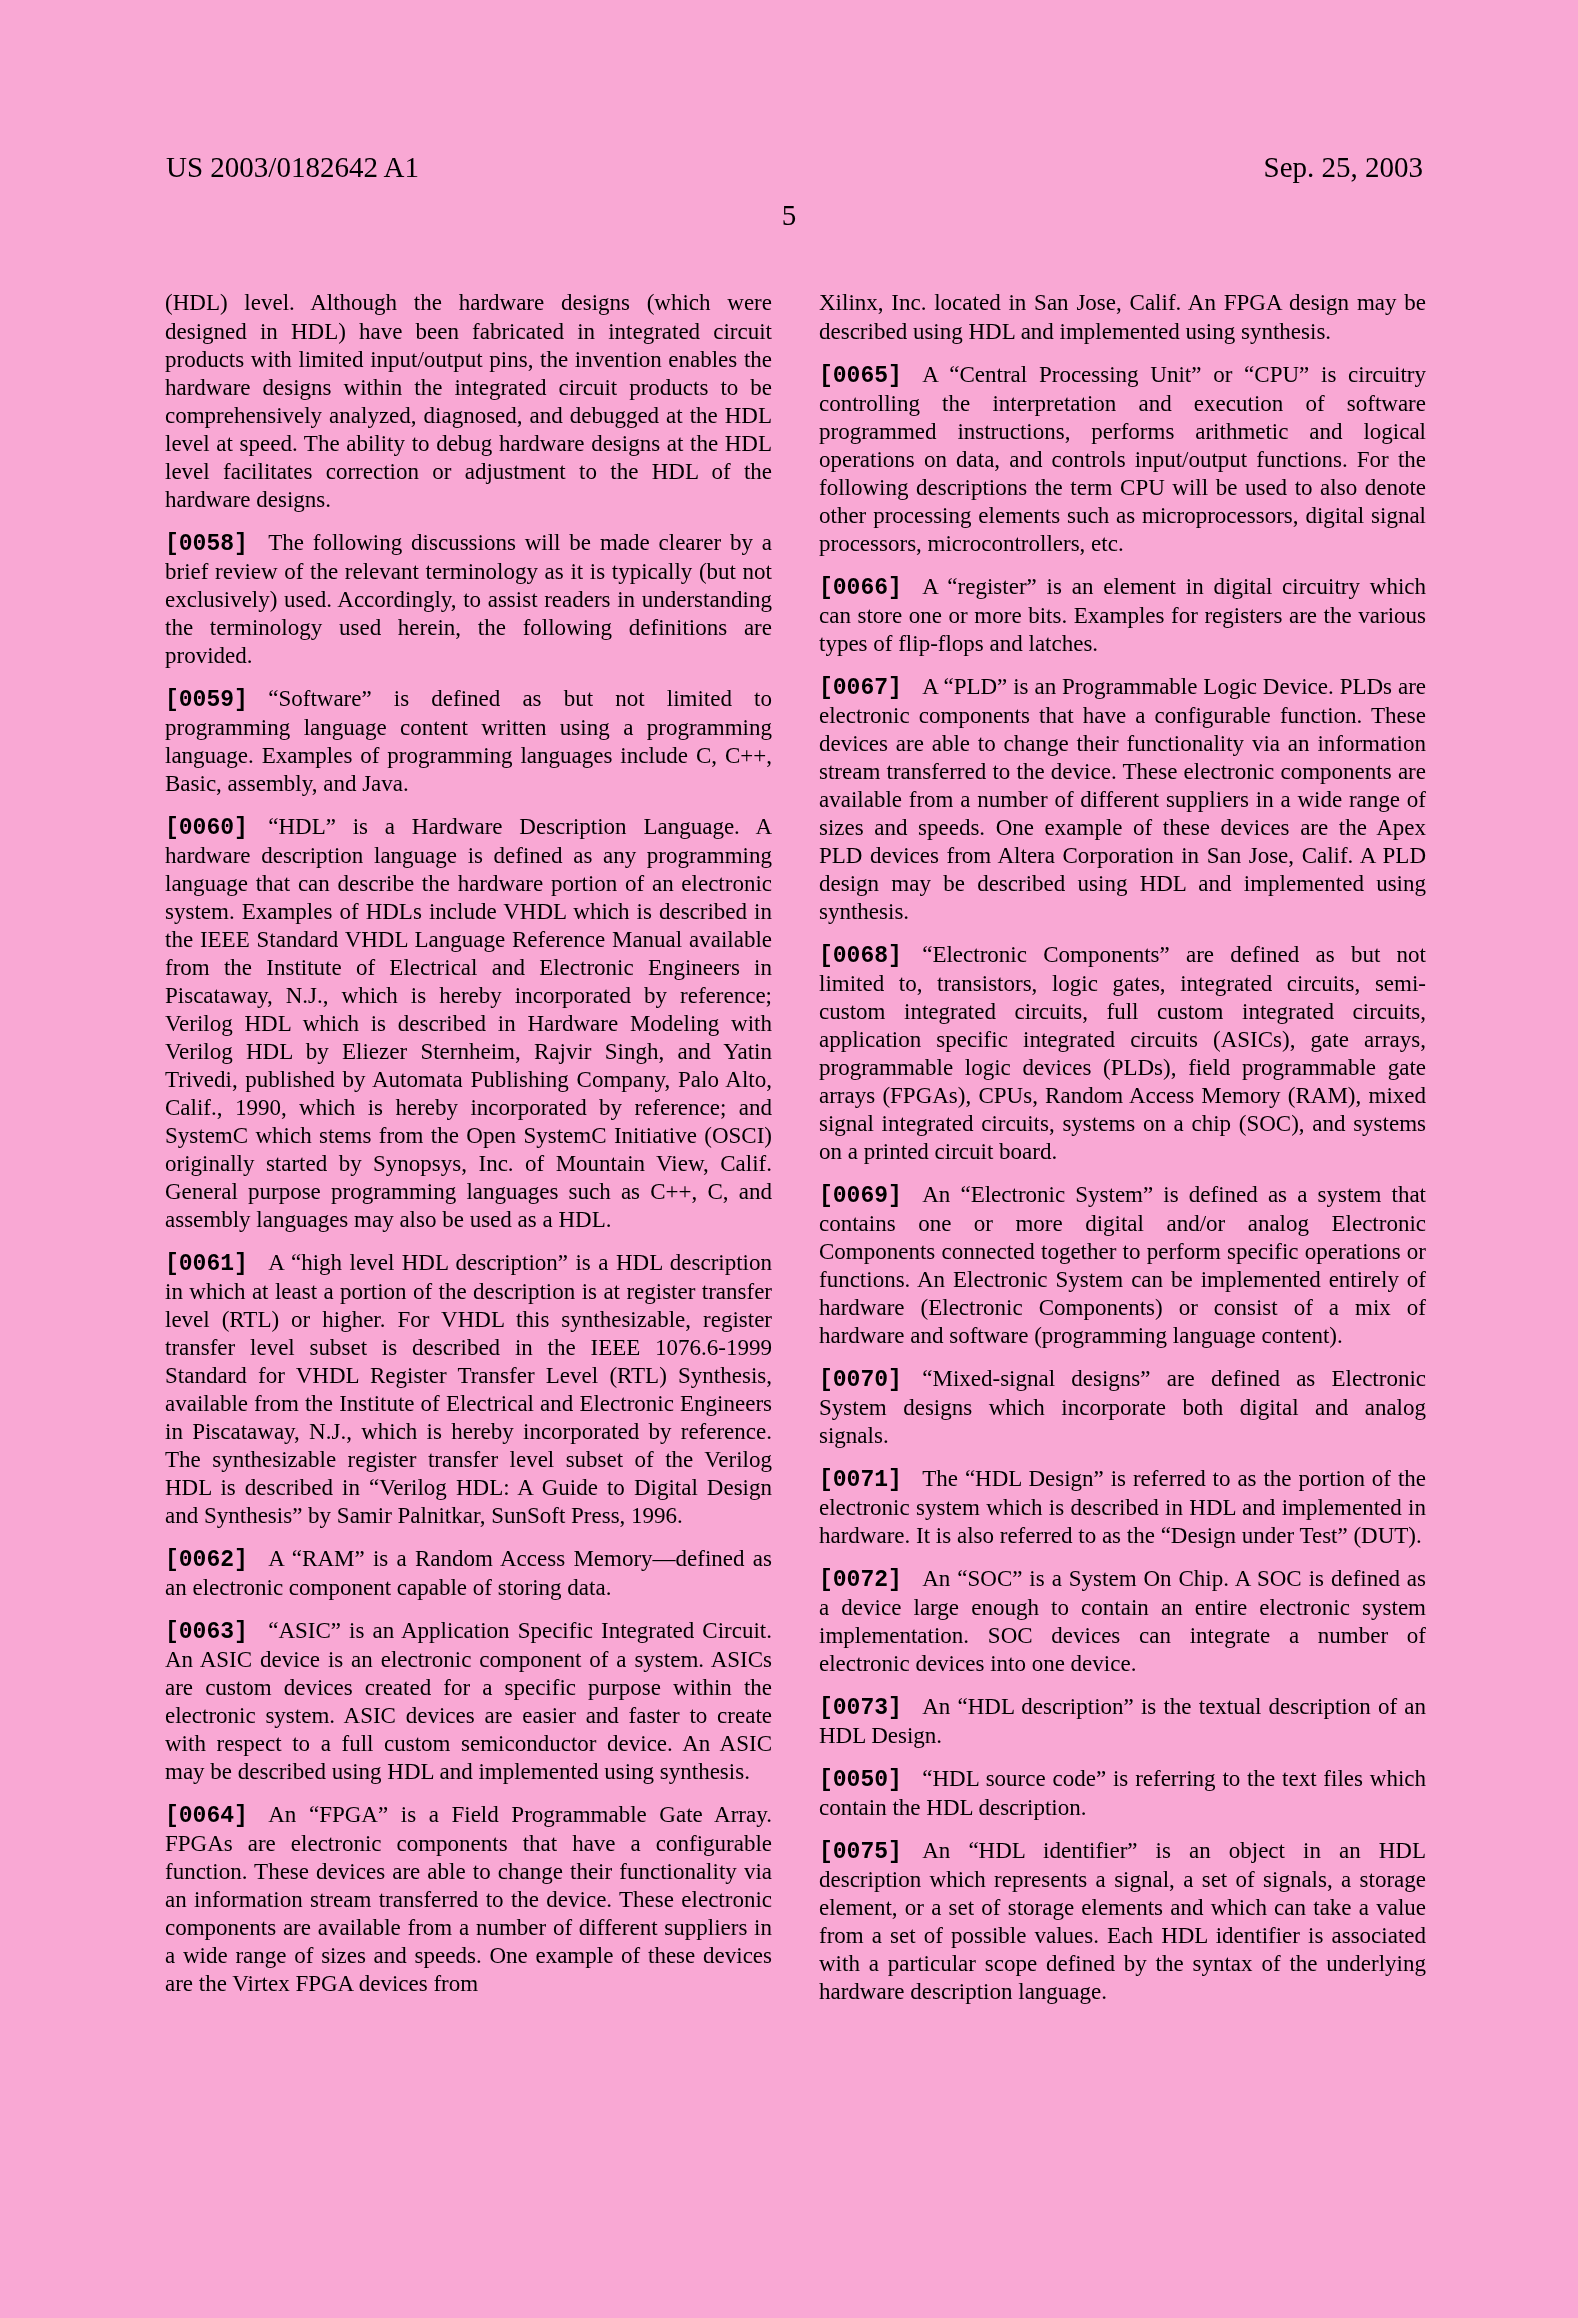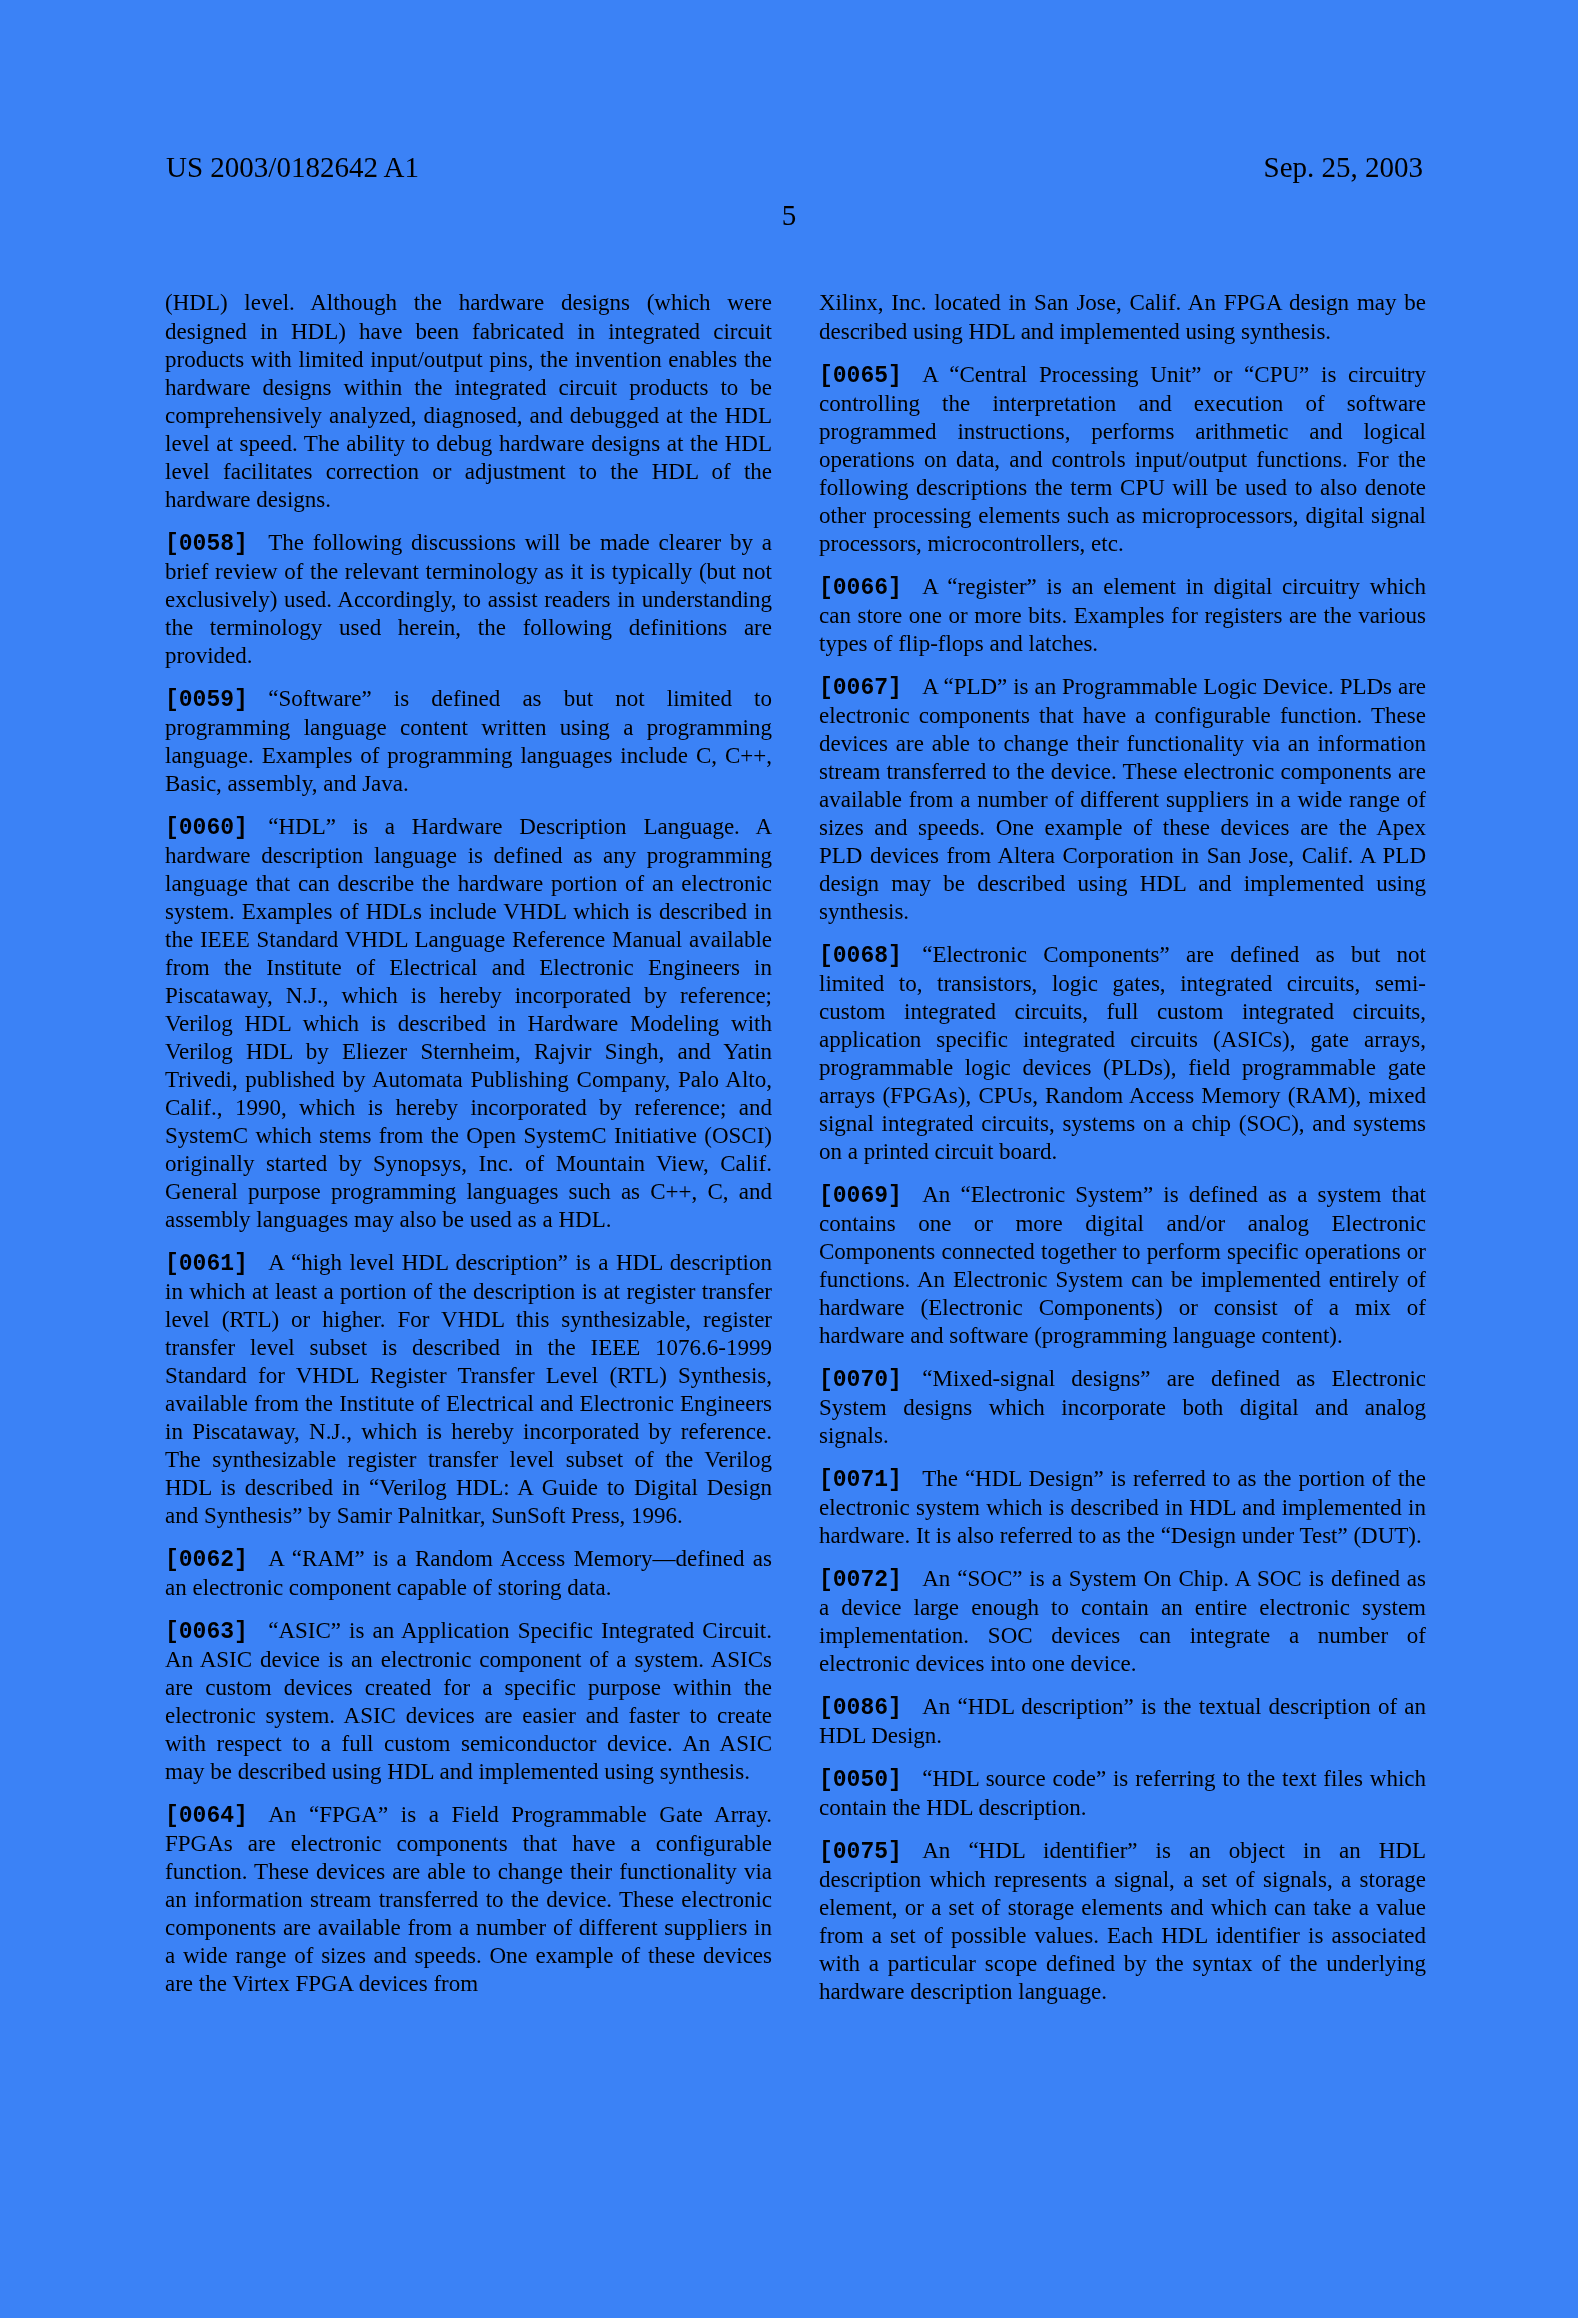--- a/index.html
+++ b/index.html
@@ -1,21 +1,21 @@
 <!DOCTYPE html>
 <html style="font-size:11px"><head>
 <meta charset="utf-8">
 <style>
   * { box-sizing: border-box; }
   html, body { margin: 0; padding: 0; background: #e8e8e8; }
   .page {
     position: relative;
     width: 1578px;
     height: 2319px;
-    background: #3b82f6;
+    background: #f9a8d4;
     color: #000000;
     font-family: "Liberation Serif", "DejaVu Serif", serif;
     overflow: hidden;
   }
   .patent-number {
     position: absolute;
     left: 166px;
     top: 151px;
     font-size: 29px;
     line-height: 33px;
@@ -75,19 +75,19 @@
   <div class="col col-right">
     <p class="para"><span class="ptag"></span><span>Xilinx, Inc. located in San Jose, Calif. An FPGA design may be described using HDL and implemented using synthesis.</span></p>
     <p class="para"><span class="ptag">[0065]</span><span>A “Central Processing Unit” or “CPU” is circuitry controlling the interpretation and execution of software programmed instructions, performs arithmetic and logical operations on data, and controls input/output functions. For the following descriptions the term CPU will be used to also denote other processing elements such as microprocessors, digital signal processors, microcontrollers, etc.</span></p>
     <p class="para"><span class="ptag">[0066]</span><span>A “register” is an element in digital circuitry which can store one or more bits. Examples for registers are the various types of flip-flops and latches.</span></p>
     <p class="para"><span class="ptag">[0067]</span><span>A “PLD” is an Programmable Logic Device. PLDs are electronic components that have a configurable function. These devices are able to change their functionality via an information stream transferred to the device. These electronic components are available from a number of different suppliers in a wide range of sizes and speeds. One example of these devices are the Apex PLD devices from Altera Corporation in San Jose, Calif. A PLD design may be described using HDL and implemented using synthesis.</span></p>
     <p class="para"><span class="ptag">[0068]</span><span>“Electronic Components” are defined as but not limited to, transistors, logic gates, integrated circuits, semi-custom integrated circuits, full custom integrated circuits, application specific integrated circuits (ASICs), gate arrays, programmable logic devices (PLDs), field programmable gate arrays (FPGAs), CPUs, Random Access Memory (RAM), mixed signal integrated circuits, systems on a chip (SOC), and systems on a printed circuit board.</span></p>
     <p class="para"><span class="ptag">[0069]</span><span>An “Electronic System” is defined as a system that contains one or more digital and/or analog Electronic Components connected together to perform specific operations or functions. An Electronic System can be implemented entirely of hardware (Electronic Components) or consist of a mix of hardware and software (programming language content).</span></p>
     <p class="para"><span class="ptag">[0070]</span><span>“Mixed-signal designs” are defined as Electronic System designs which incorporate both digital and analog signals.</span></p>
     <p class="para"><span class="ptag">[0071]</span><span>The “HDL Design” is referred to as the portion of the electronic system which is described in HDL and implemented in hardware. It is also referred to as the “Design under Test” (DUT).</span></p>
     <p class="para"><span class="ptag">[0072]</span><span>An “SOC” is a System On Chip. A SOC is defined as a device large enough to contain an entire electronic system implementation. SOC devices can integrate a number of electronic devices into one device.</span></p>
-    <p class="para"><span class="ptag">[0086]</span><span>An “HDL description” is the textual description of an HDL Design.</span></p>
+    <p class="para"><span class="ptag">[0073]</span><span>An “HDL description” is the textual description of an HDL Design.</span></p>
     <p class="para"><span class="ptag">[0050]</span><span>“HDL source code” is referring to the text files which contain the HDL description.</span></p>
     <p class="para"><span class="ptag">[0075]</span><span>An “HDL identifier” is an object in an HDL description which represents a signal, a set of signals, a storage element, or a set of storage elements and which can take a value from a set of possible values. Each HDL identifier is associated with a particular scope defined by the syntax of the underlying hardware description language.</span></p>
   </div>
 
 </div>
 
 
 </body></html>

